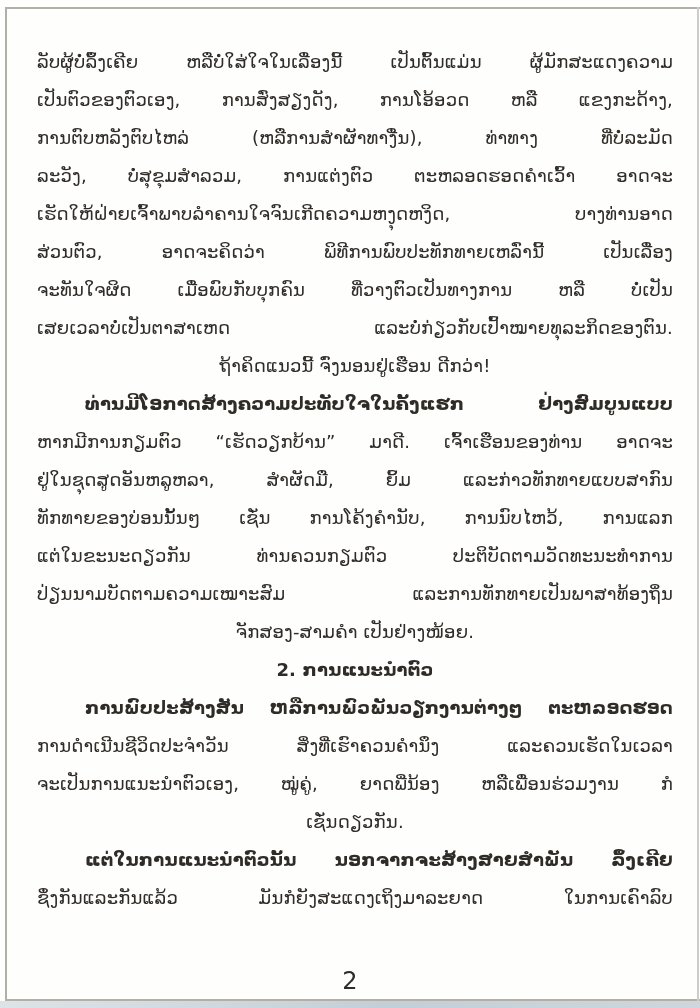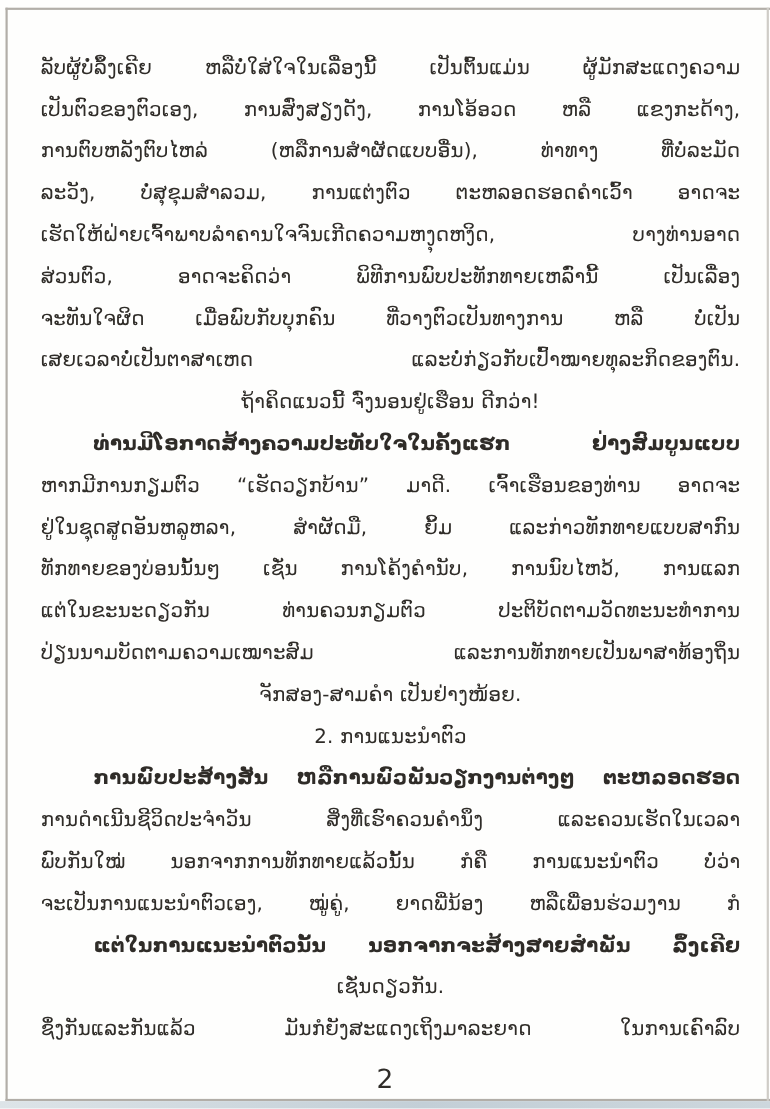--- a/index.html
+++ b/index.html
@@ -46,21 +46,21 @@
     white-space: nowrap;
     text-align: center;
   }
   .line.fill {
     white-space: normal;
     text-align: justify;
     text-align-last: justify;
   }
   .line.indent { text-indent: 48px; font-weight: bold; }
   .line.heading {
-    font-weight: normal;
+    font-weight: bold;
     white-space: nowrap;
   }
   .page-number {
     position: absolute;
     left: 0; top: 966px;
     width: 700px;
     text-align: center;
     color: #2f2c28;
     font-size: 24px;
     line-height: 30px;
@@ -72,38 +72,37 @@
 <div class="scan-page">
   <div class="edge edge-top"></div>
   <div class="edge edge-left"></div>
   <div class="edge edge-bottom"></div>
   <div class="edge edge-right"></div>
   <div class="scan-strip"></div>
 
   <div class="text-column">
       <div class="line fill">ລັບຜູ້ບໍ່ລຶ້ງເຄີຍ ຫລືບໍ່ໃສ່ໃຈໃນເລື່ອງນີ້ ເປັນຕົ້ນແມ່ນ ຜູ້ມັກສະແດງຄວາມ</div>
       <div class="line fill">ເປັນຕົວຂອງຕົວເອງ, ການສົ່ງສຽງດັງ, ການໂອ້ອວດ ຫລື ແຂງກະດ້າງ,</div>
-      <div class="line fill">ການຕົບຫລັງຕົບໄຫລ່ (ຫລືການສໍາຜັດແບບອື່ນ), ທ່າທາງ ທີ່ບໍ່ລະມັດ</div>
+      <div class="line fill">ການຕົບຫລັງຕົບໄຫລ່ (ຫລືການສໍາຜັາທາງື່ນ), ທ່າທາງ ທີ່ບໍ່ລະມັດ</div>
       <div class="line fill">ລະວັງ, ບໍ່ສຸຂຸມສໍາລວມ, ການແຕ່ງຕົວ ຕະຫລອດຮອດຄໍາເວົ້າ ອາດຈະ</div>
       <div class="line fill">ເຮັດໃຫ້ຝ່າຍເຈົ້າພາບລໍາຄານໃຈຈົນເກີດຄວາມຫງຸດຫງິດ, ບາງທ່ານອາດ</div>
       <div class="line fill">ສ່ວນຕົວ, ອາດຈະຄິດວ່າ ພິທີການພົບປະທັກທາຍເຫລົ່ານີ້ ເປັນເລື່ອງ</div>
       <div class="line fill">ຈະທັນໃຈຜິດ ເມື່ອພົບກັບບຸກຄົນ ທີ່ວາງຕົວເປັນທາງການ ຫລື ບໍ່ເປັນ</div>
       <div class="line fill">ເສຍເວລາບໍ່ເປັນຕາສາເຫດ ແລະບໍ່ກ່ຽວກັບເປົ້າໝາຍທຸລະກິດຂອງຕົນ.</div>
       <div class="line">ຖ້າຄິດແນວນີ້ ຈົ່ງນອນຢູ່ເຮືອນ ດີກວ່າ!</div>
       <div class="line fill indent">ທ່ານມີໂອກາດສ້າງຄວາມປະທັບໃຈໃນຄັ້ງແຮກ ຢ່າງສົມບູນແບບ</div>
       <div class="line fill">ຫາກມີການກຽມຕົວ “ເຮັດວຽກບ້ານ” ມາດີ. ເຈົ້າເຮືອນຂອງທ່ານ ອາດຈະ</div>
       <div class="line fill">ຢູ່ໃນຊຸດສູດອັນຫລູຫລາ, ສໍາຜັດມື, ຍິ້ມ ແລະກ່າວທັກທາຍແບບສາກົນ</div>
       <div class="line fill">ທັກທາຍຂອງບ່ອນນັ້ນໆ ເຊັ່ນ ການໂຄ້ງຄໍານັບ, ການນົບໄຫວ້, ການແລກ</div>
       <div class="line fill">ແຕ່ໃນຂະນະດຽວກັນ ທ່ານຄວນກຽມຕົວ ປະຕິບັດຕາມວັດທະນະທໍາການ</div>
       <div class="line fill">ປ່ຽນນາມບັດຕາມຄວາມເໝາະສົມ ແລະການທັກທາຍເປັນພາສາທ້ອງຖິ່ນ</div>
       <div class="line">ຈັກສອງ-ສາມຄໍາ ເປັນຢ່າງໜ້ອຍ.</div>
       <div class="line heading">2. ການແນະນໍາຕົວ</div>
       <div class="line fill indent">ການພົບປະສ້າງສັນ ຫລືການພົວພັນວຽກງານຕ່າງໆ ຕະຫລອດຮອດ</div>
       <div class="line fill">ການດໍາເນີນຊີວິດປະຈໍາວັນ ສິ່ງທີ່ເຮົາຄວນຄໍານຶງ ແລະຄວນເຮັດໃນເວລາ</div>
-      <div class="line fill">ພົບກັນໃໝ່ ນອກຈາກການທັກທາຍແລ້ວນັ້ນ ກໍຄື ການແນະນໍາຕົວ ບໍ່ວ່າ</div>
       <div class="line fill">ຈະເປັນການແນະນໍາຕົວເອງ, ໝູ່ຄູ່, ຍາດພີ່ນ້ອງ ຫລືເພື່ອນຮ່ວມງານ ກໍ</div>
+      <div class="line">ເຊັ່ນດຽວກັນ.</div>
       <div class="line fill indent">ແຕ່ໃນການແນະນໍາຕົວນັ້ນ ນອກຈາກຈະສ້າງສາຍສໍາພັນ ລຶ້ງເຄີຍ</div>
-      <div class="line">ເຊັ່ນດຽວກັນ.</div>
       <div class="line fill">ຊຶ່ງກັນແລະກັນແລ້ວ ມັນກໍຍັງສະແດງເຖິງມາລະຍາດ ໃນການເຄົາລົບ</div>
     </div>
 
   <div class="page-number">2</div>
 </div>
 
 </body></html>

